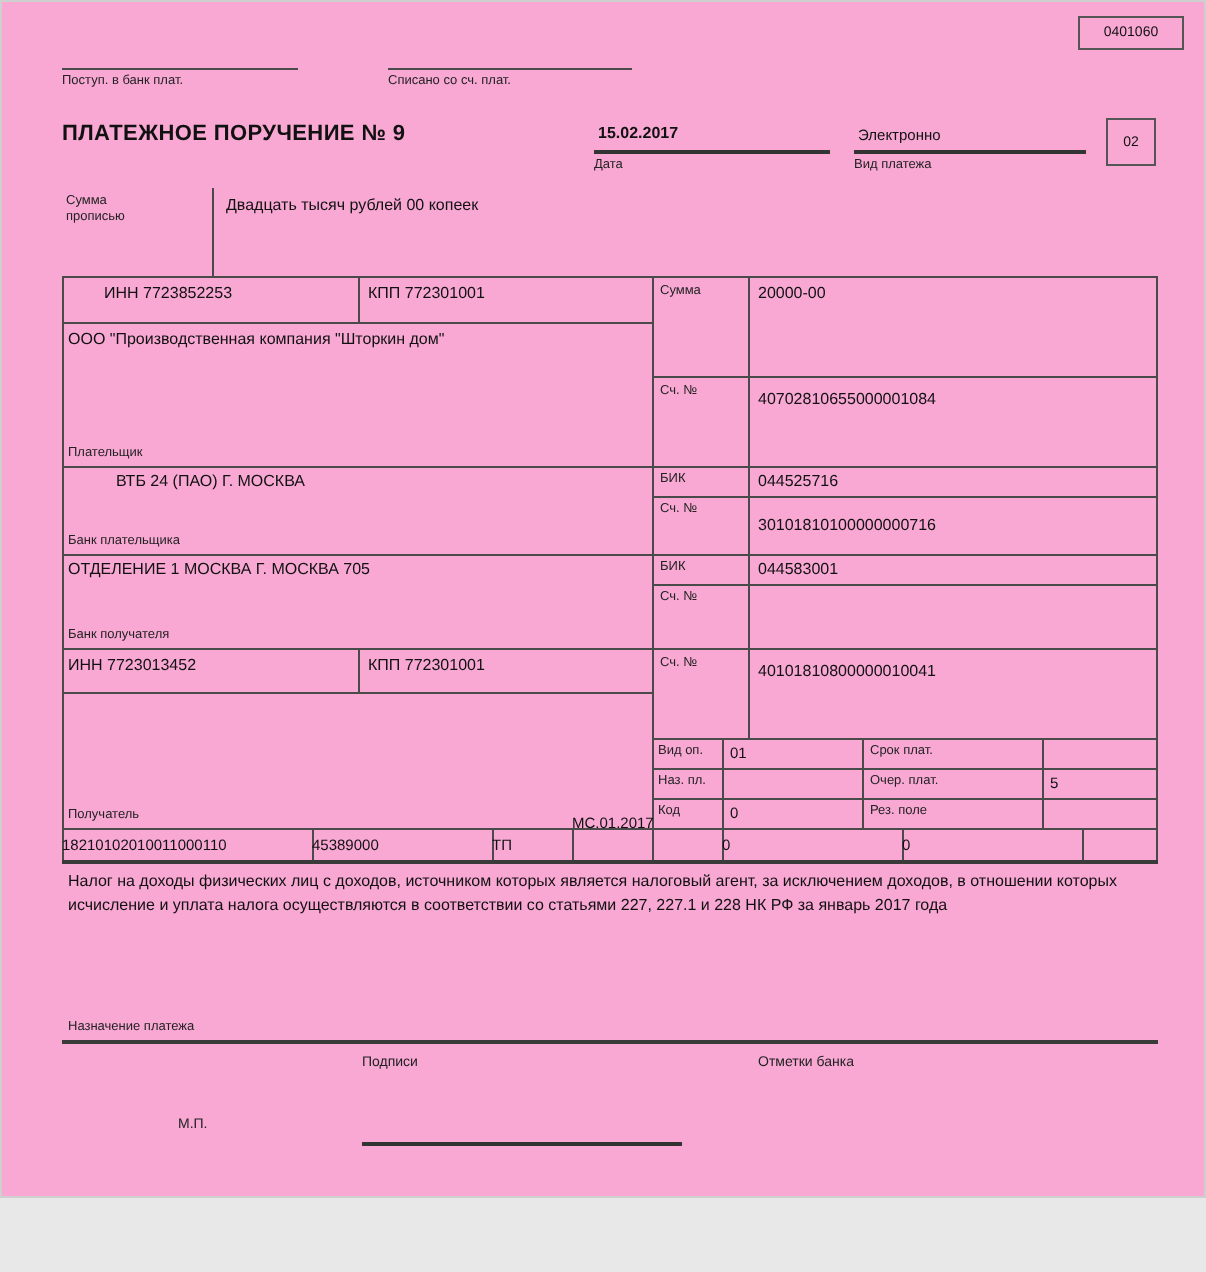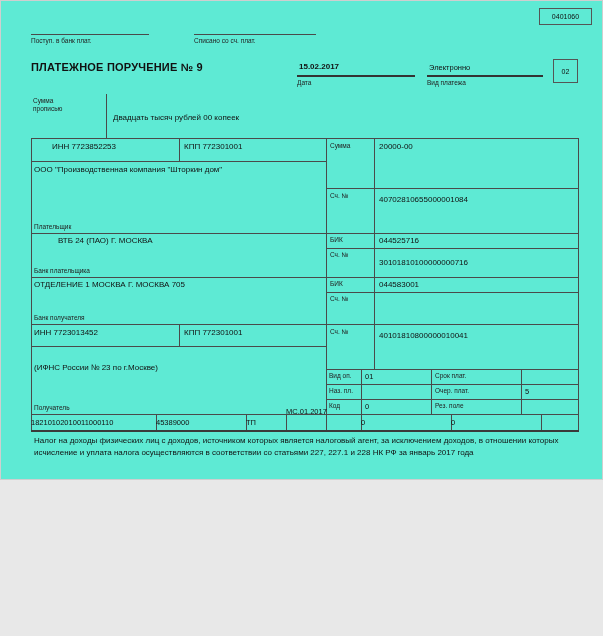--- a/index.html
+++ b/index.html
@@ -1,19 +1,19 @@
 <!DOCTYPE html>
 <html><head>
 <meta charset="utf-8">
 <style>
   html,body { margin:0; padding:0; background:#e8e8e8; }
   .page {
     position:relative;
-    width:603px; height:480px;
-    background:#5eead4;
+    width:603px; height:599px;
+    background:#f9a8d4;
     border:1px solid #cfcfcf;
     box-sizing:border-box;
     font-family:"Liberation Sans", sans-serif;
     color:#1c1c1c;
     overflow:hidden;
   }
   .abs { position:absolute; }
   .lbl { font-size:6.5px; line-height:8px; color:#222; }
   .val { font-size:8px; line-height:10px; color:#111; }
   .val-sm { font-size:7.5px; line-height:9px; color:#111; }
@@ -53,21 +53,21 @@
   <div class="hline" style="left:426px; top:74px; width:116px; height:2px; background:#333;"></div>
   <div class="abs lbl ctr" style="left:426px; top:78px; width:116px;">Вид платежа</div>
 
   <div class="box" style="left:552px; top:58px; width:25px; height:24px;">
     <span>02</span>
   </div>
 
   <div class="abs lbl" style="left:32px; top:96px;">Сумма</div>
   <div class="abs lbl" style="left:32px; top:104px;">прописью</div>
   <div class="vline" style="left:105px; top:93px; height:44px;"></div>
-  <div class="abs val" style="left:112px; top:112px;text-align:right;">Двадцать тысяч рублей 00 копеек</div>
+  <div class="abs val" style="left:112px; top:97px;text-align:right;">Двадцать тысяч рублей 00 копеек</div>
 
   <div class="hline" style="left:30px; top:137px; width:548px;"></div>
   <div class="vline" style="left:30px; top:137px; height:293px;"></div>
   <div class="vline" style="left:577px; top:137px; height:293px;"></div>
   <div class="vline" style="left:325px; top:137px; height:293px;"></div>
   <div class="vline" style="left:373px; top:137px; height:231px;"></div>
 
   <div class="hline" style="left:30px; top:160px; width:295px;"></div>
   <div class="hline" style="left:30px; top:232px; width:548px;"></div>
   <div class="hline" style="left:30px; top:276px; width:548px;"></div>
@@ -101,21 +101,20 @@
 
   <div class="abs val" style="left:33px; top:279px;">ОТДЕЛЕНИЕ 1 МОСКВА Г. МОСКВА 705</div>
   <div class="abs lbl" style="left:33px; top:313px;">Банк получателя</div>
   <div class="abs lbl" style="left:329px; top:279px;">БИК</div>
   <div class="abs val" style="left:378px; top:279px;">044583001</div>
   <div class="abs lbl" style="left:329px; top:294px;">Сч. №</div>
   <div class="abs val" style="left:378px; top:300px;"></div>
 
   <div class="abs val" style="left:33px; top:327px;text-align:right;">ИНН 7723013452</div>
   <div class="abs val" style="left:183px; top:327px;">КПП 772301001</div>
-  <div class="abs val" style="left:33px; top:362px; width:285px;">(ИФНС России № 23 по г.Москве)</div>
   <div class="abs lbl" style="left:33px; top:403px;">Получатель</div>
 
   <div class="abs lbl" style="left:329px; top:327px;">Сч. №</div>
   <div class="abs val" style="left:378px; top:330px;">40101810800000010041</div>
 
   <div class="hline" style="left:325px; top:368px; width:253px;"></div>
   <div class="hline" style="left:325px; top:383px; width:253px;"></div>
   <div class="hline" style="left:325px; top:398px; width:253px;"></div>
   <div class="vline" style="left:360px; top:368px; height:45px;"></div>
   <div class="vline" style="left:430px; top:368px; height:45px;"></div>

